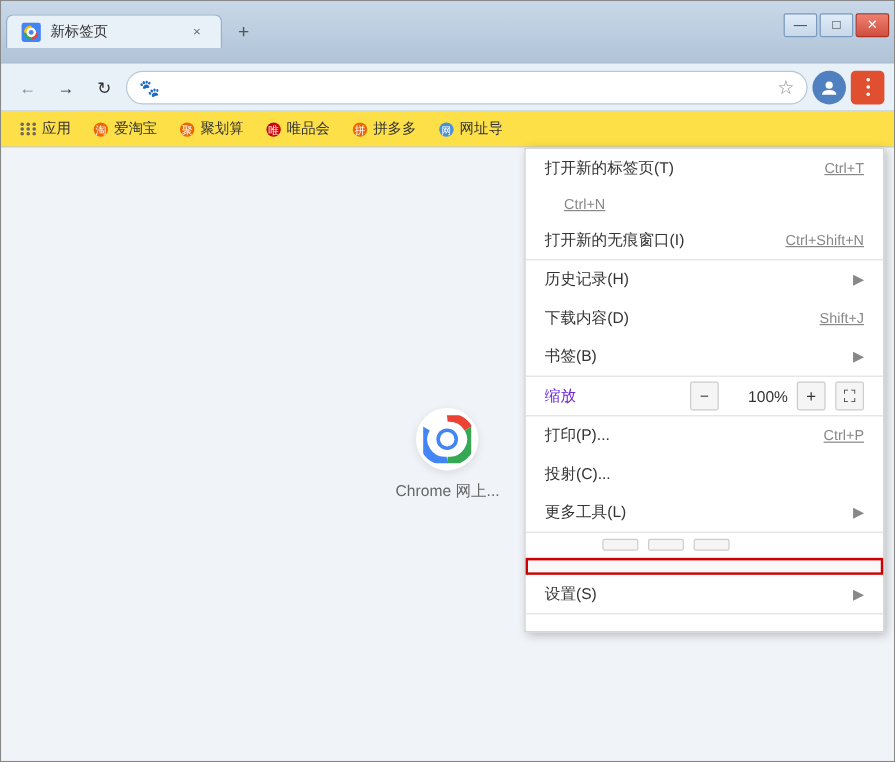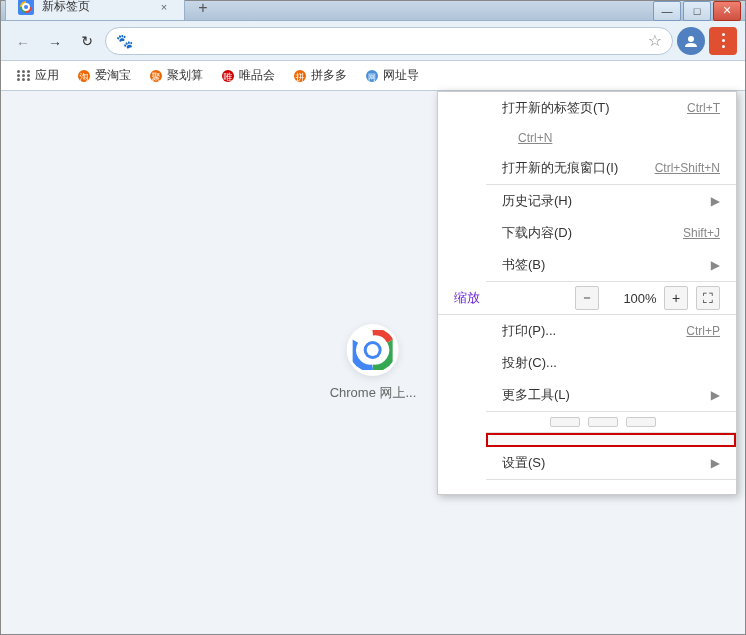--- a/index.html
+++ b/index.html
@@ -17,24 +17,24 @@
       width: 746px;
       height: 635px;
       display: flex;
       flex-direction: column;
       border: 1px solid #888;
     }
 
     
     .title-bar {
       background: linear-gradient(to bottom, #c8d8e8, #b0c4d8);
-      height: 20px;
-      display: flex;
-      align-items: center;
-      padding: 0 0 0 4px;
+      height: 52px;
+      display: flex;
+      align-items: center;
+      padding: 0 0 12px 4px;
       border-bottom: 1px solid #9aafca;
     }
 
     .tab-area {
       display: flex;
       align-items: flex-end;
       height: 100%;
       flex: 1;
     }
 
@@ -216,21 +216,21 @@
 
     .menu-btn-dot {
       width: 3px;
       height: 3px;
       background: white;
       border-radius: 50%;
     }
 
     
     .bookmarks-bar {
-      background: #ffffff;
+      background: #fde047;
       height: 30px;
       display: flex;
       align-items: center;
       padding: 0 8px;
       gap: 2px;
       border-bottom: 1px solid #c0ccd8;
     }
 
     .apps-btn {
       display: flex;
@@ -312,21 +312,20 @@
       top: 0;
       background: white;
       border: 1px solid #ccc;
       box-shadow: 2px 2px 8px rgba(0,0,0,0.25);
       min-width: 300px;
       z-index: 1000;
     }
 
     .menu-section {
       border-bottom: 1px solid #e0e0e0;
-      margin-left: 48px;
     }
     .menu-section:last-child { border-bottom: none; }
 
     .menu-item {
       display: flex;
       align-items: center;
       padding: 7px 16px;
       cursor: pointer;
       font-size: 13px;
       color: #333;

